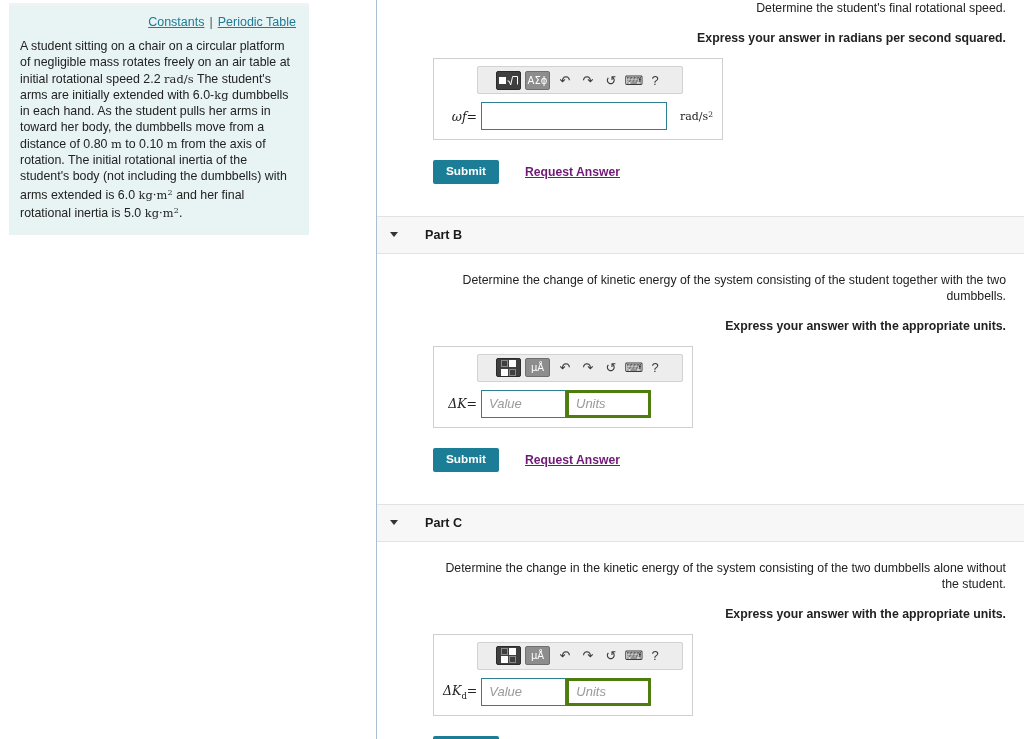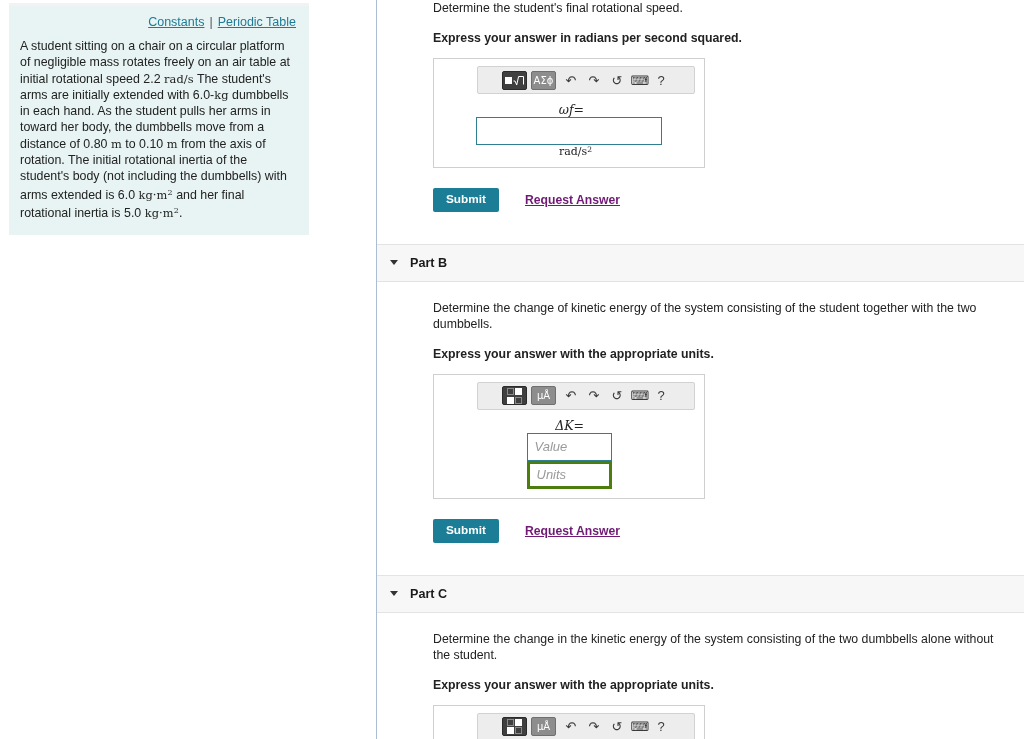--- a/index.html
+++ b/index.html
@@ -82,40 +82,42 @@
 
   
   .q-block {
     padding: 0 0 0 0;
   }
   .q-text {
     font-size: 12.3px;
     line-height: 16px;
     color: #222;
     padding: 0 18px 0 56px;
+    text-align: right;
   }
   .q-prompt {
     margin-top: 0px;
     margin-bottom: 14px;
   }
   .q-express {
     font-weight: bold;
     margin-bottom: 12px;
   }
 
   
   .part-header {
     background: #f7f7f7;
     border-top: 1px solid #e3e3e3;
     border-bottom: 1px solid #e3e3e3;
     height: 36px;
     display: flex;
     align-items: center;
     padding-left: 13px;
     margin: 12px 0 0 0;
+    gap: 15px;
   }
   .caret {
     width: 0; height: 0;
     border-left: 4.5px solid transparent;
     border-right: 4.5px solid transparent;
     border-top: 5px solid #333;
     margin-right: 12px;
     cursor: pointer;
   }
   .part-label {
@@ -138,21 +140,21 @@
     align-items: center;
     justify-content: flex-start;
     margin-left: 34px;
   }
   .toolbar {
     background: #ededed;
     border: 1px solid #d2d2d2;
     border-radius: 2px;
     display: inline-flex;
     align-items: center;
-    padding: 3px 24px;
+    padding: 3px 18px;
     height: 20px;
     box-sizing: content-box;
   }
   .tb-btn {
     width: 25px;
     height: 19px;
     border-radius: 2px;
     display: inline-flex;
     align-items: center;
     justify-content: center;
@@ -208,21 +210,20 @@
     gap: 1.5px;
   }
   .g-cell-on { background: #ffffff; }
   .g-cell-off { background: #3f3f3f; border: 1px solid #8a8a8a; box-sizing: border-box; }
 
   
   .input-row {
     display: flex;
     align-items: center;
     margin-top: 8px;
-    flex-direction: column;
   }
   .var-label {
     font-family: "DejaVu Serif", serif;
     font-size: 12.5px;
     font-style: italic;
     color: #222;
     min-width: 34px;
     text-align: right;
     padding-right: 4px;
     white-space: nowrap;

